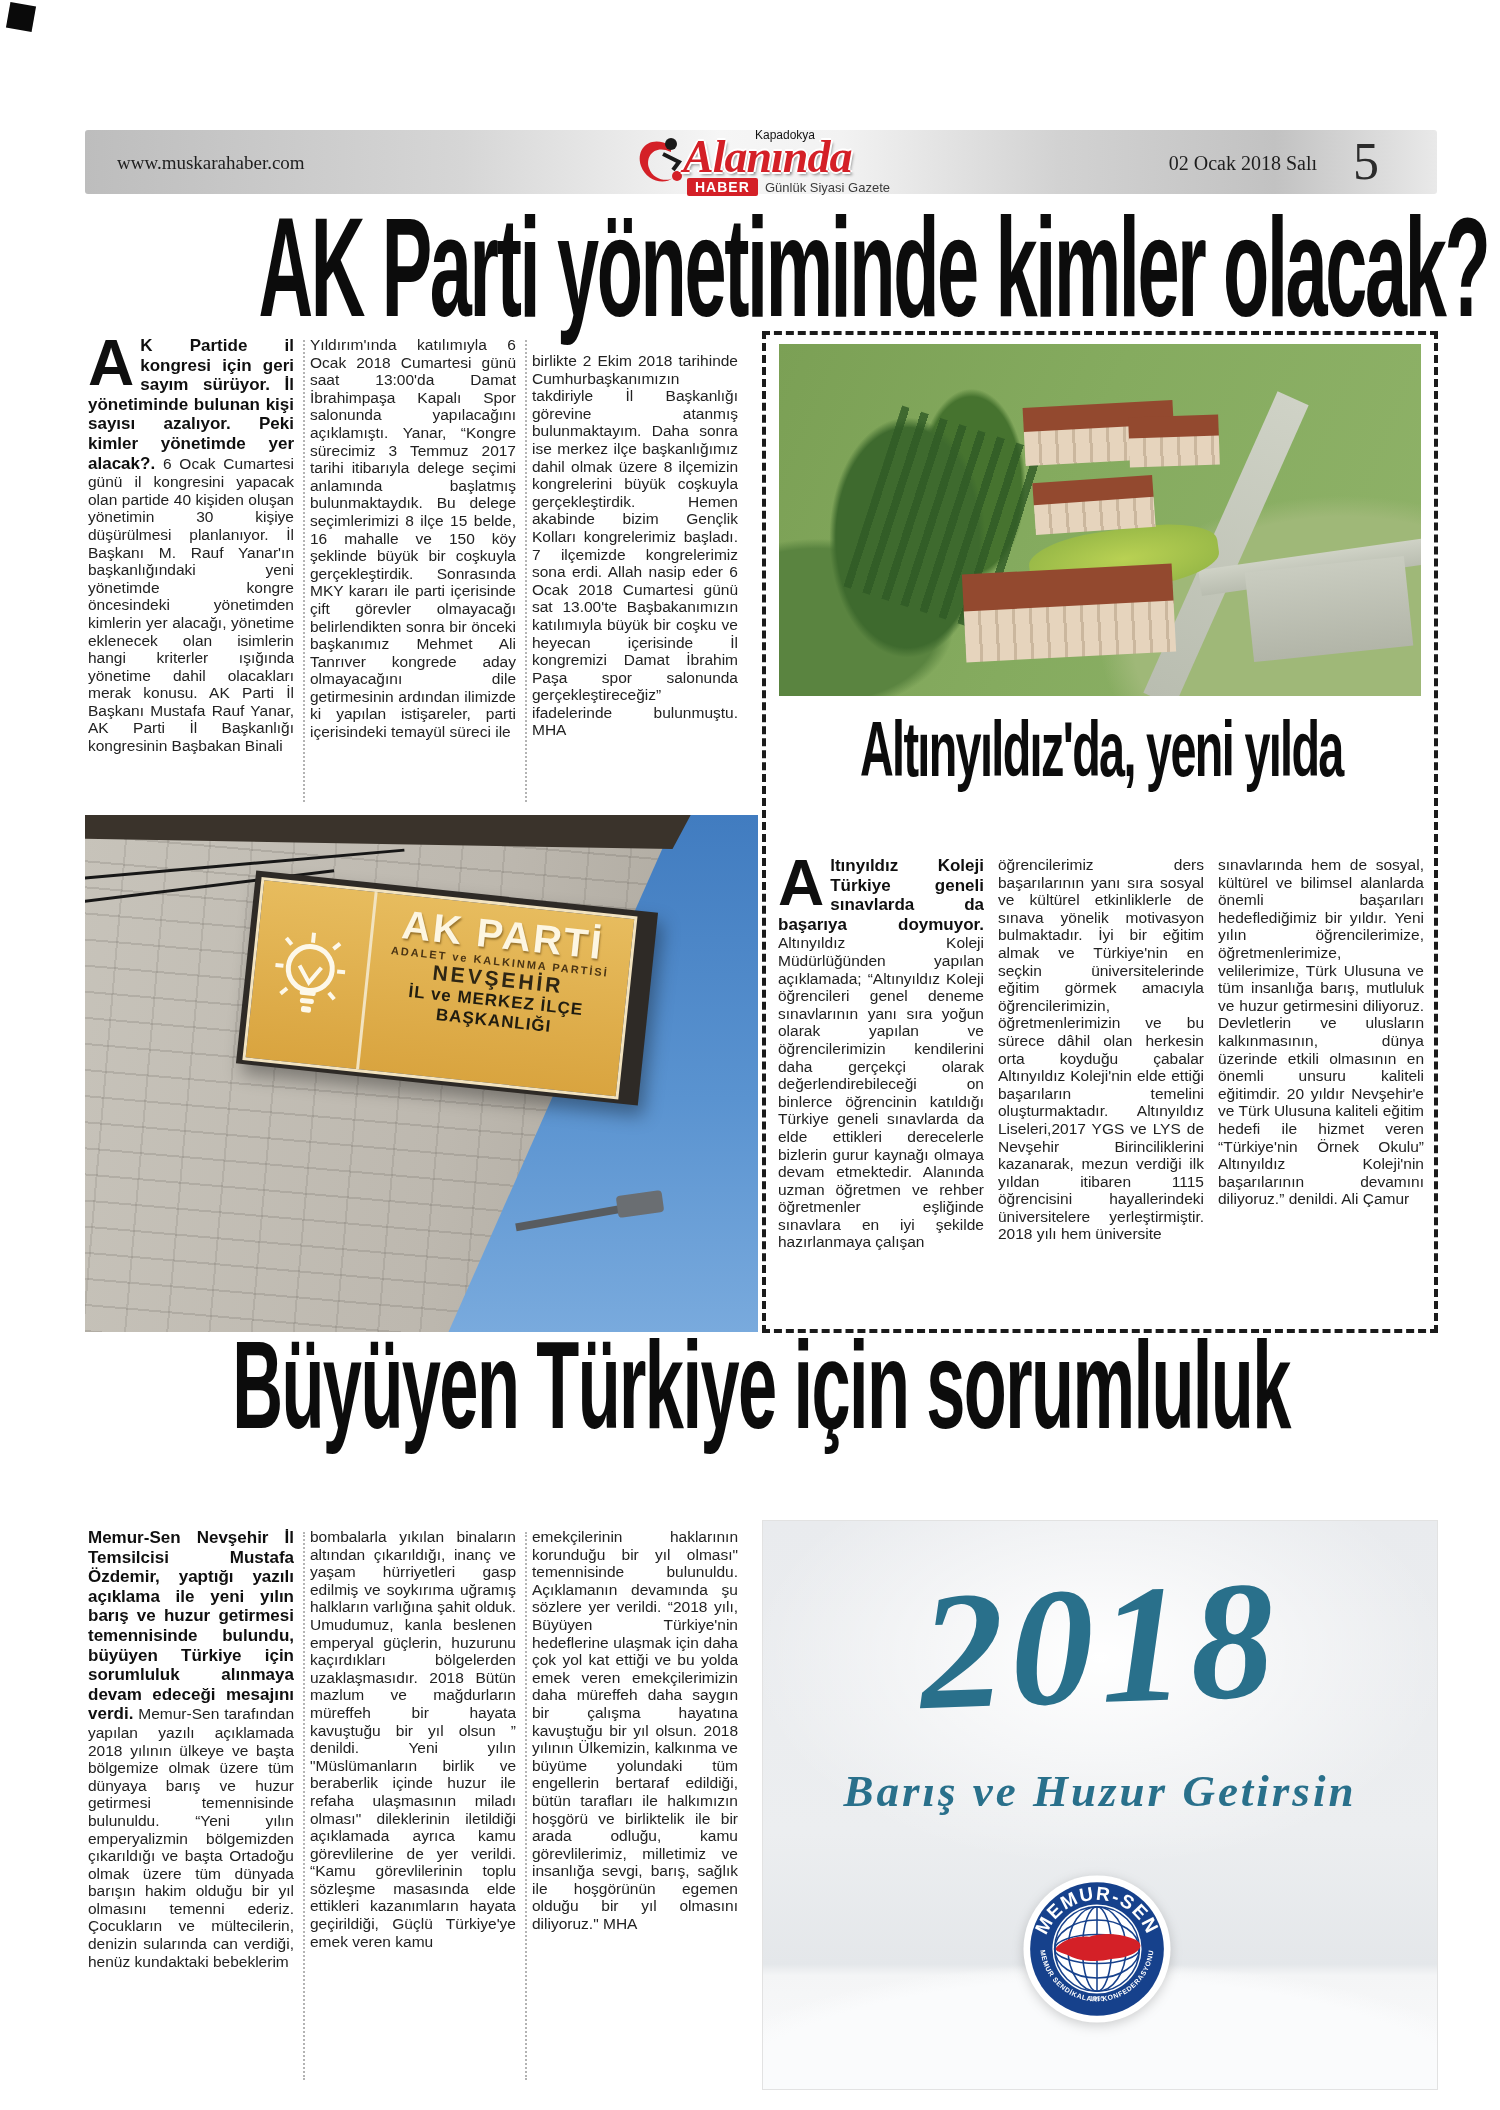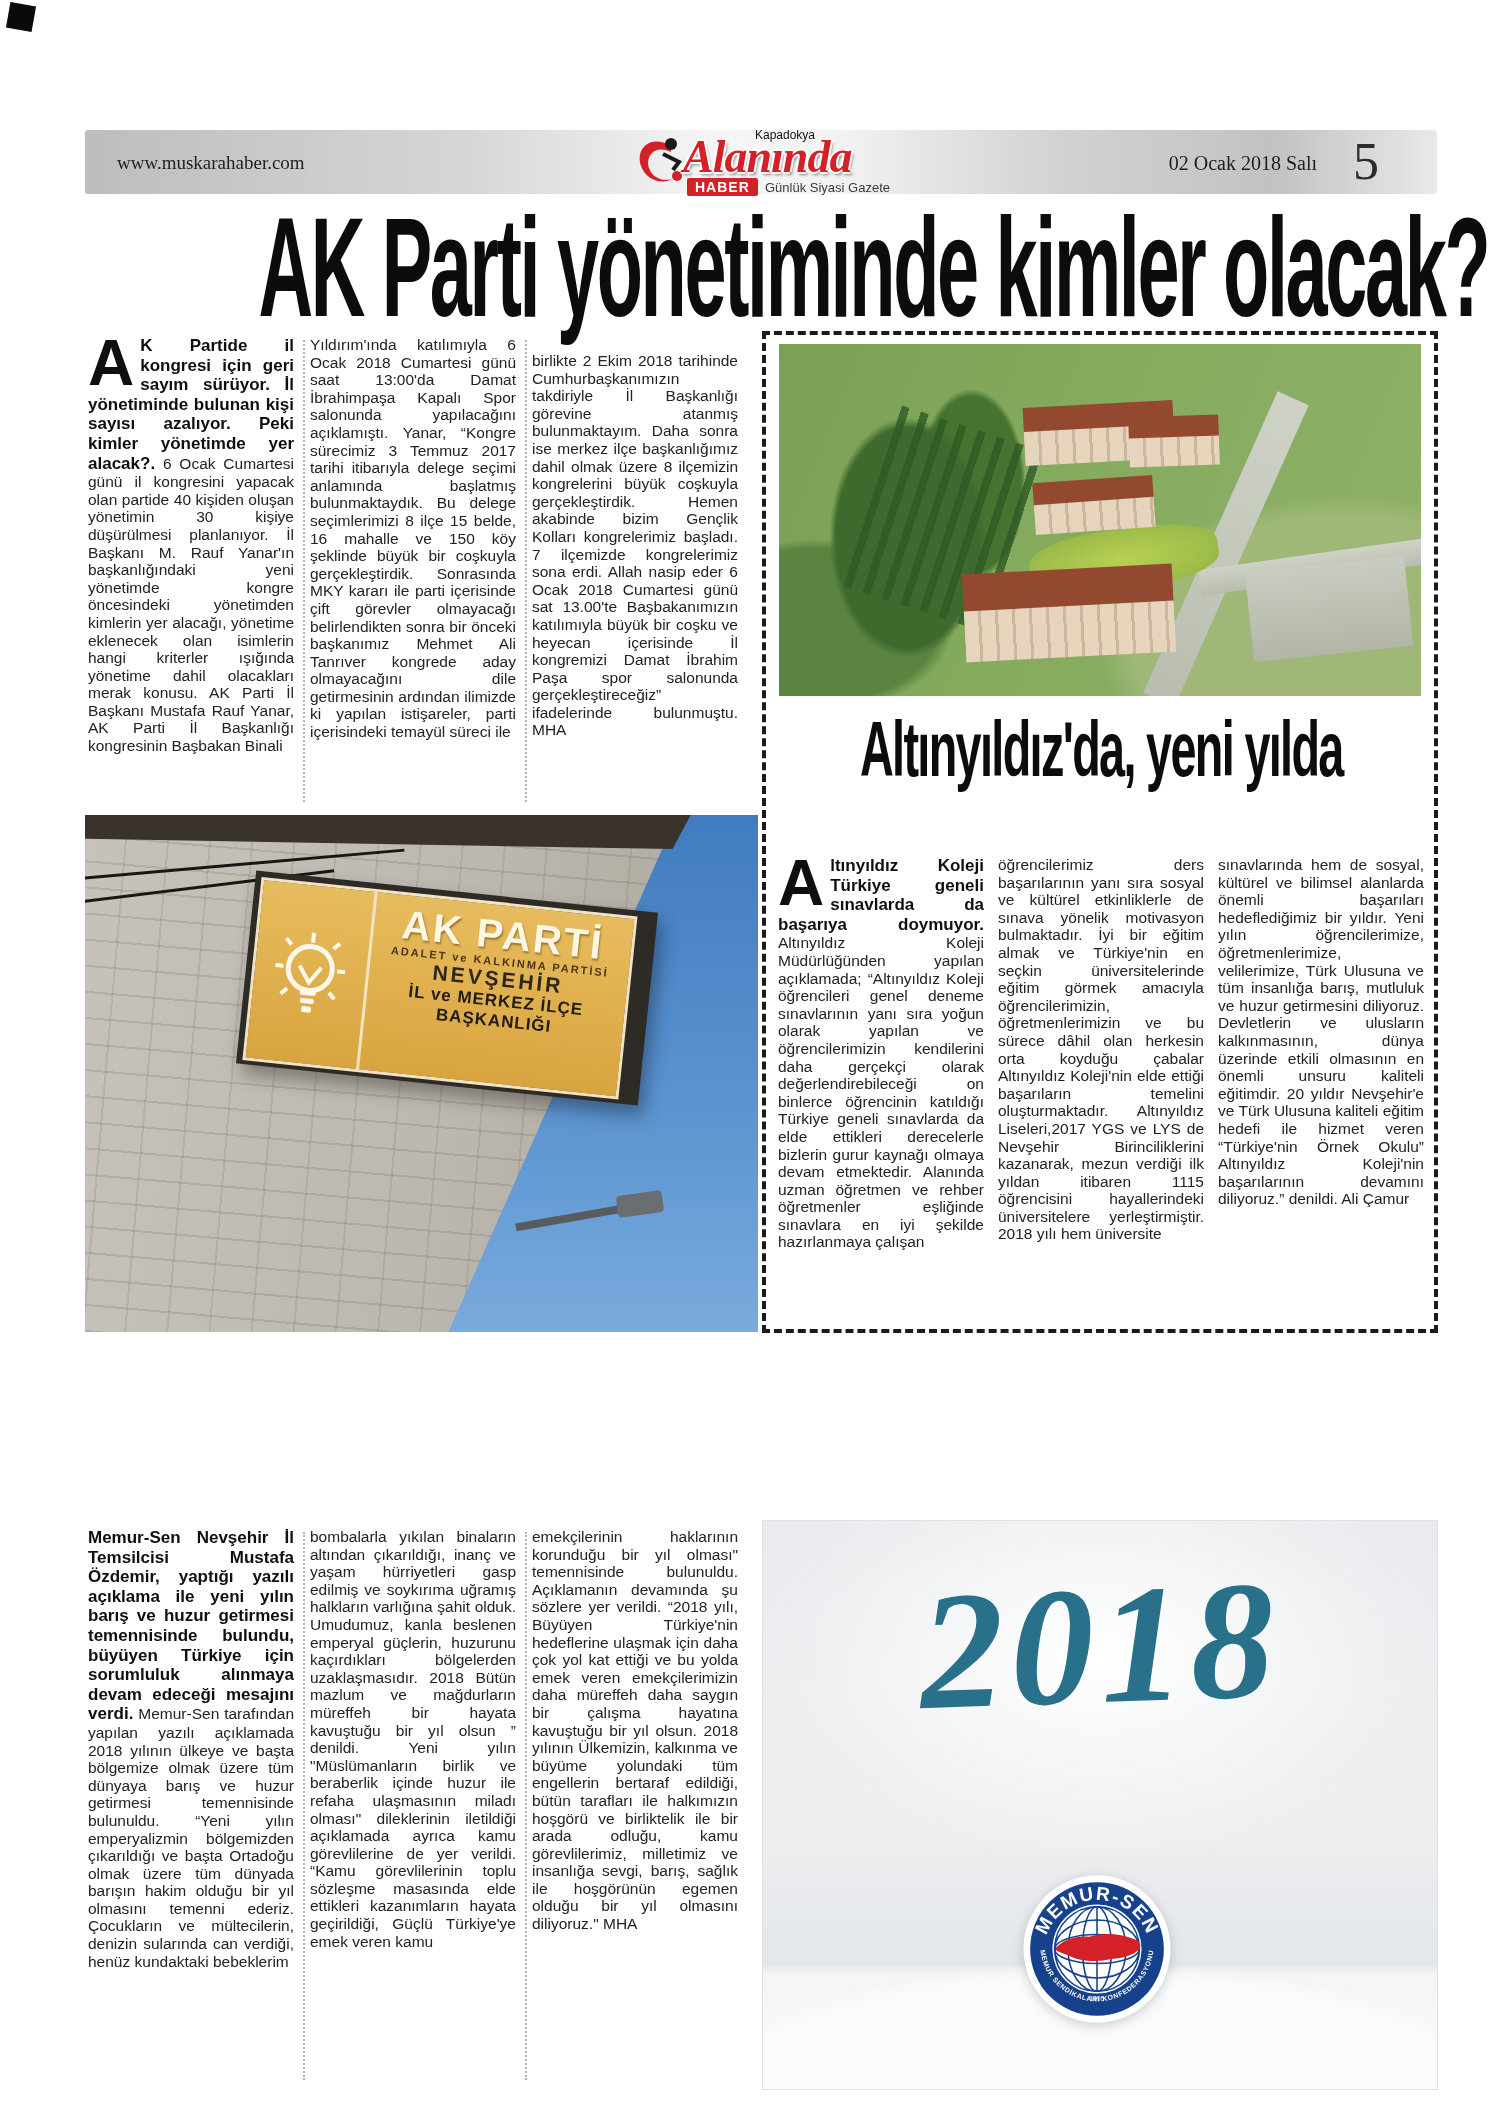--- a/index.html
+++ b/index.html
@@ -233,38 +233,42 @@
           <div class="aksign-sub">ADALET ve KALKINMA PARTİSİ</div>
           <div class="aksign-city">NEVŞEHİR</div>
           <div class="aksign-line2">İL ve MERKEZ İLÇE BAŞKANLIĞI</div>
         </div>
       </div>
     </div>
     <div class="lamp-arm"></div>
     <div class="lamp-head"></div>
   </div>
 
+  <div class="hl hl3a">
+    <span>Büyüyen Türkiye için sorumluluk</span>
+  </div>
 
   <div class="col" style="left:88px;top:1528px;height:560px;">
     <p>
       <span class="lead">Memur-Sen Nevşehir İl Temsilcisi Mustafa Özdemir,  yaptığı yazılı açıklama ile yeni yılın barış ve huzur getirmesi temennisinde bulundu, büyüyen Türkiye için sorumluluk alınmaya devam edeceği mesajını verdi.</span>
       <span>Memur-Sen tarafından yapılan yazılı açıklamada 2018 yılının ülkeye ve başta bölgemize olmak üzere tüm dünyaya barış ve huzur getirmesi temennisinde bulunuldu. “Yeni yılın emperyalizmin bölgemizden çıkarıldığı ve başta Ortadoğu olmak üzere tüm dünyada barışın hakim olduğu bir yıl olmasını temenni ederiz. Çocukların ve mültecilerin, denizin sularında can verdiği, henüz kundaktaki bebeklerim</span>
     </p>
   </div>
   <div class="colrule" style="left:303px;top:1532px;height:548px;"></div>
   <div class="col" style="left:310px;top:1528px;height:560px;">
     <p><span>bombalarla yıkılan binaların altından çıkarıldığı, inanç ve yaşam hürriyetleri gasp edilmiş ve soykırıma uğramış halkların varlığına şahit olduk. Umudumuz, kanla beslenen emperyal güçlerin, huzurunu kaçırdıkları bölgelerden uzaklaşmasıdır. 2018 Bütün mazlum ve mağdurların müreffeh bir hayata kavuştuğu bir yıl olsun ” denildi. Yeni yılın "Müslümanların birlik ve beraberlik içinde huzur ile refaha ulaşmasının miladı olması" dileklerinin iletildiği açıklamada ayrıca kamu görevlilerine de yer verildi. “Kamu görevlilerinin toplu sözleşme masasında elde ettikleri kazanımların hayata geçirildiği, Güçlü Türkiye'ye emek veren kamu</span></p>
   </div>
   <div class="colrule" style="left:525px;top:1532px;height:548px;"></div>
   <div class="col" style="left:532px;top:1528px;height:560px;">
     <p><span>emekçilerinin haklarının korunduğu bir yıl olması" temennisinde bulunuldu. Açıklamanın devamında şu sözlere yer verildi. “2018 yılı, Büyüyen Türkiye'nin hedeflerine ulaşmak için daha çok yol kat ettiği ve bu yolda emek veren emekçilerimizin daha müreffeh daha saygın bir çalışma hayatına kavuştuğu bir yıl olsun. 2018 yılının Ülkemizin, kalkınma ve büyüme yolundaki tüm engellerin bertaraf edildiği, bütün tarafları ile halkımızın hoşgörü ve birliktelik ile bir arada odluğu, kamu görevlilerimiz, milletimiz ve insanlığa sevgi, barış, sağlık ile hoşgörünün egemen olduğu bir yıl olmasını diliyoruz." MHA</span></p>
   </div>
 
   <div class="ny">
     <div class="ny-year">2018</div>
+    <div class="ny-msg">Barış ve Huzur Getirsin</div>
     <svg class="ny-logo" viewBox="0 0 140 140">
       <defs>
         <path id="arcTop" d="M 22,74 A 48,48 0 0 1 118,74" fill="none"></path>
         <path id="arcBot" d="M 19,66 A 51,51 0 0 0 121,66" fill="none"></path>
       </defs>
       <circle cx="70" cy="70" r="66" fill="#ffffff"></circle>
       <circle cx="70" cy="70" r="60" fill="#16418c"></circle>
       <circle cx="70" cy="70" r="40" fill="#ffffff"></circle>
       <g stroke="#16418c" stroke-width="1.4" fill="none">
         <circle cx="70" cy="70" r="38"></circle>

